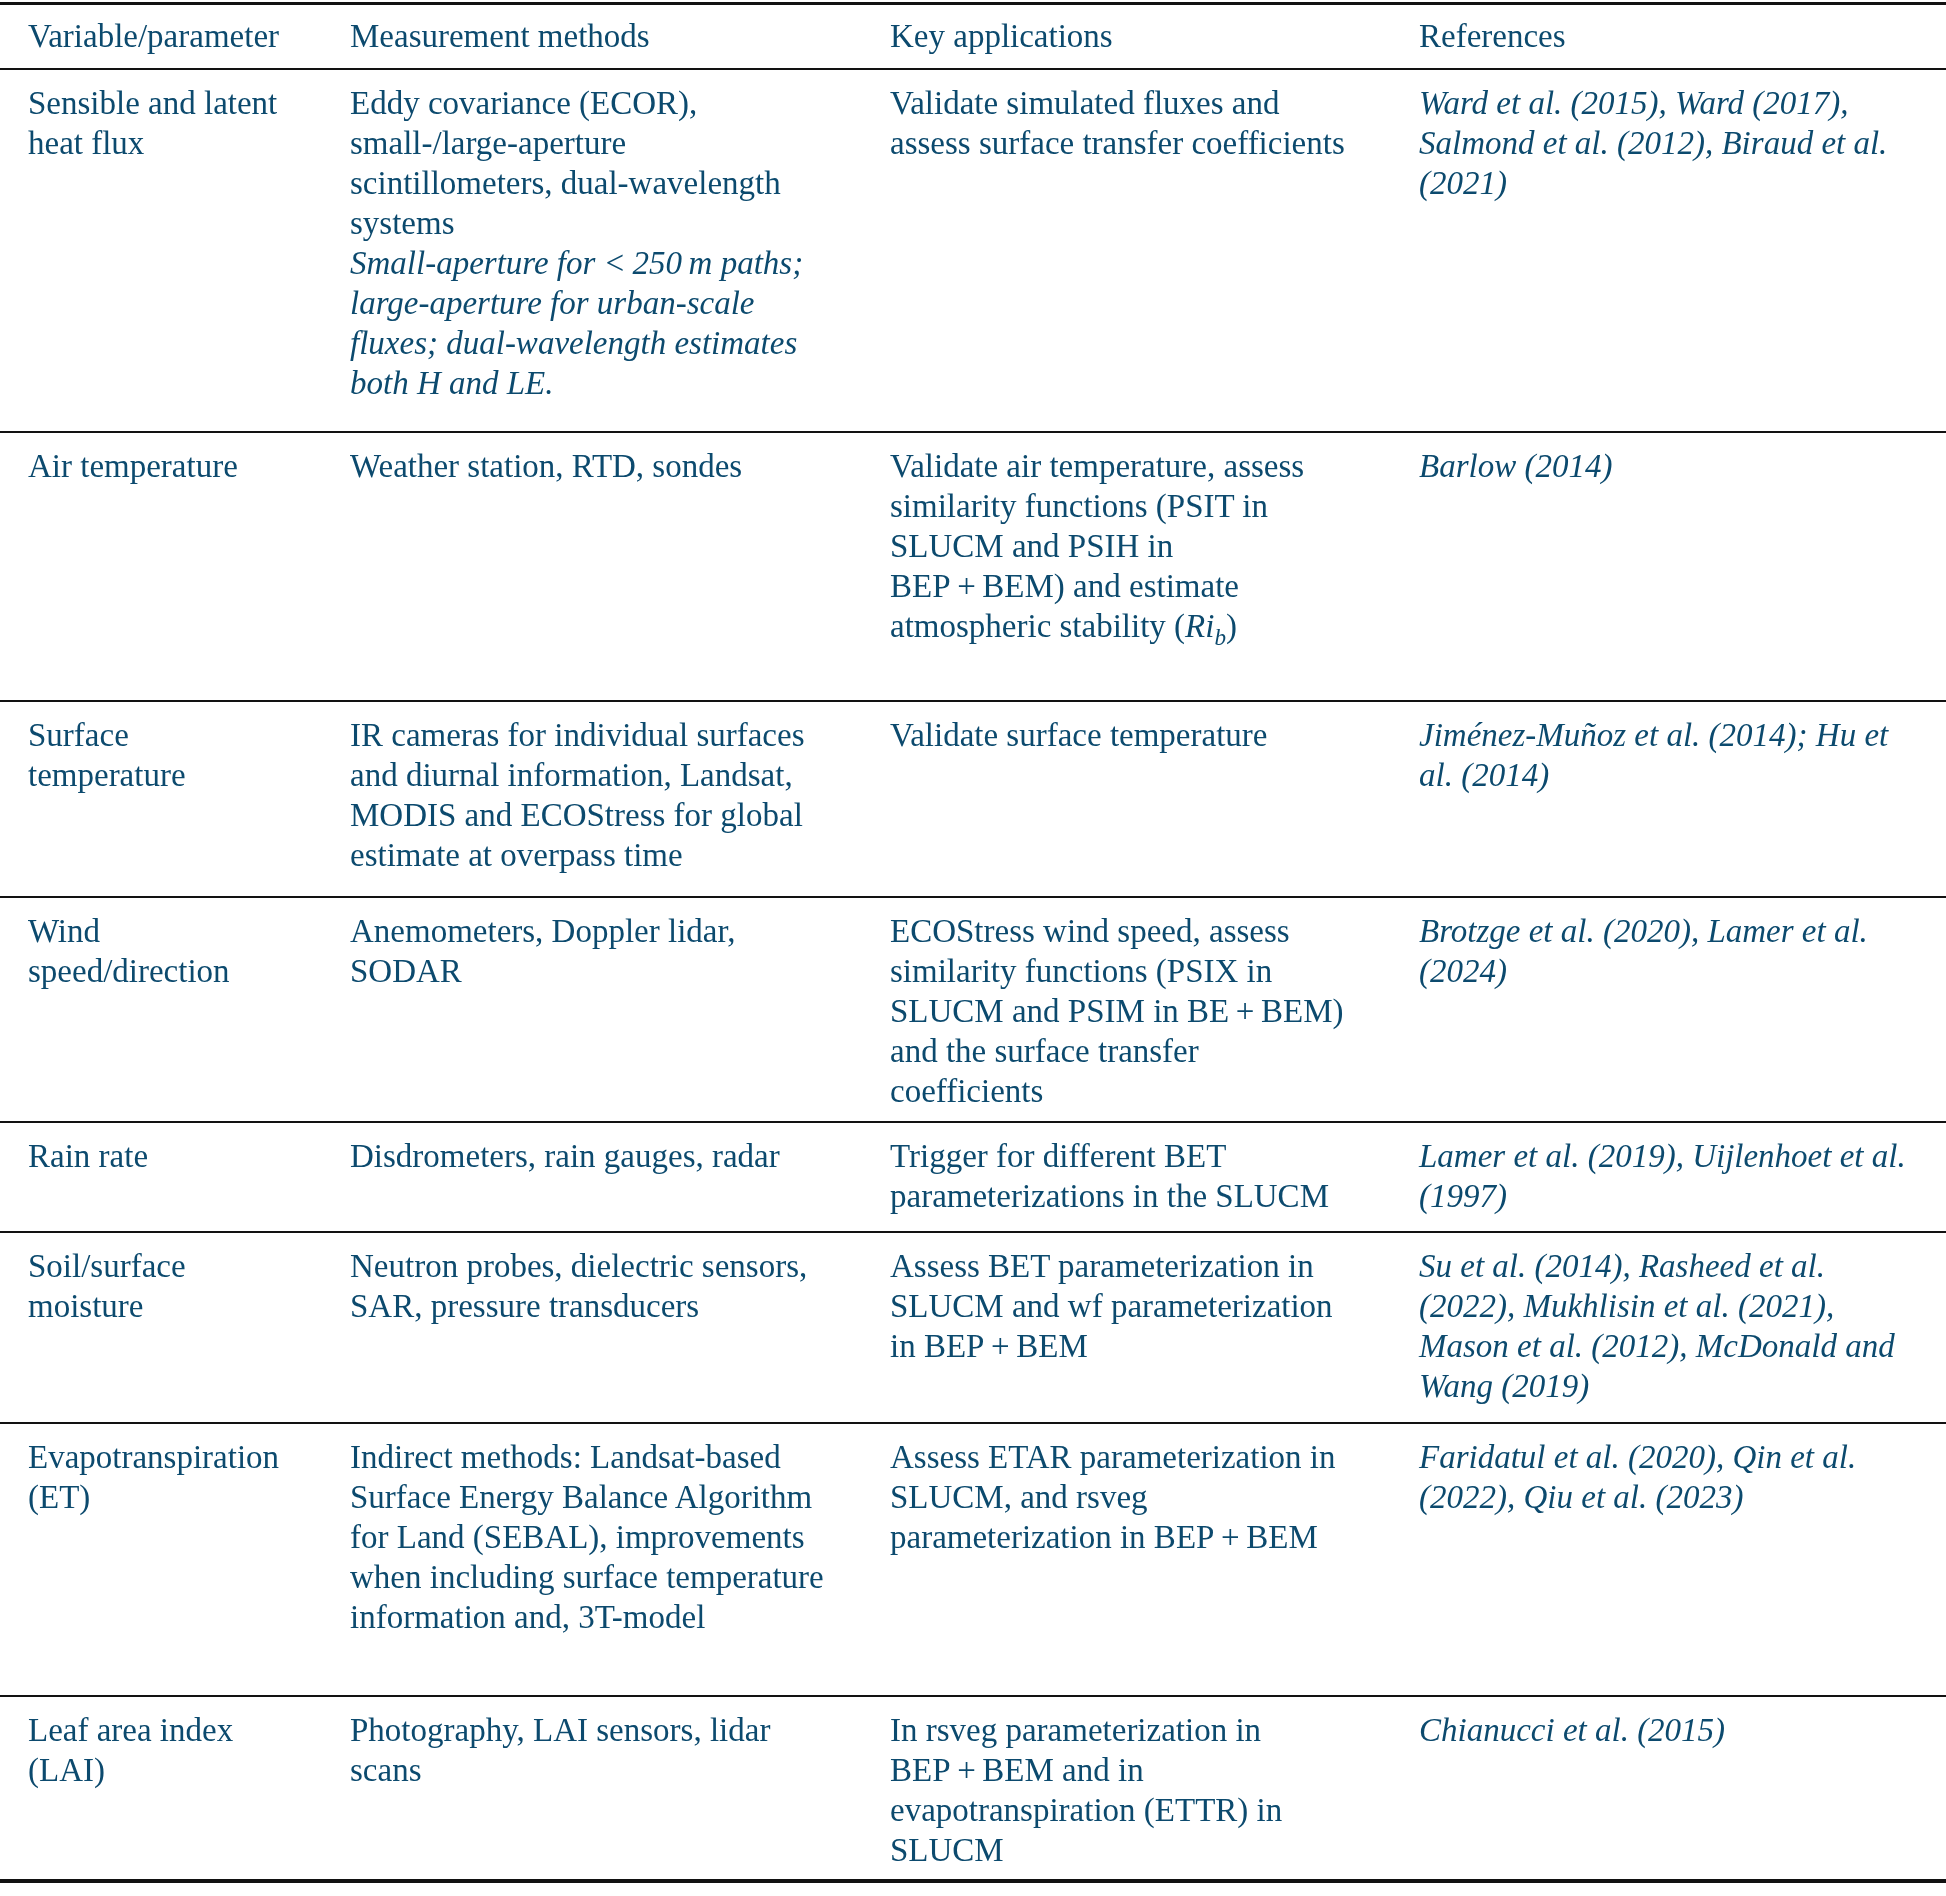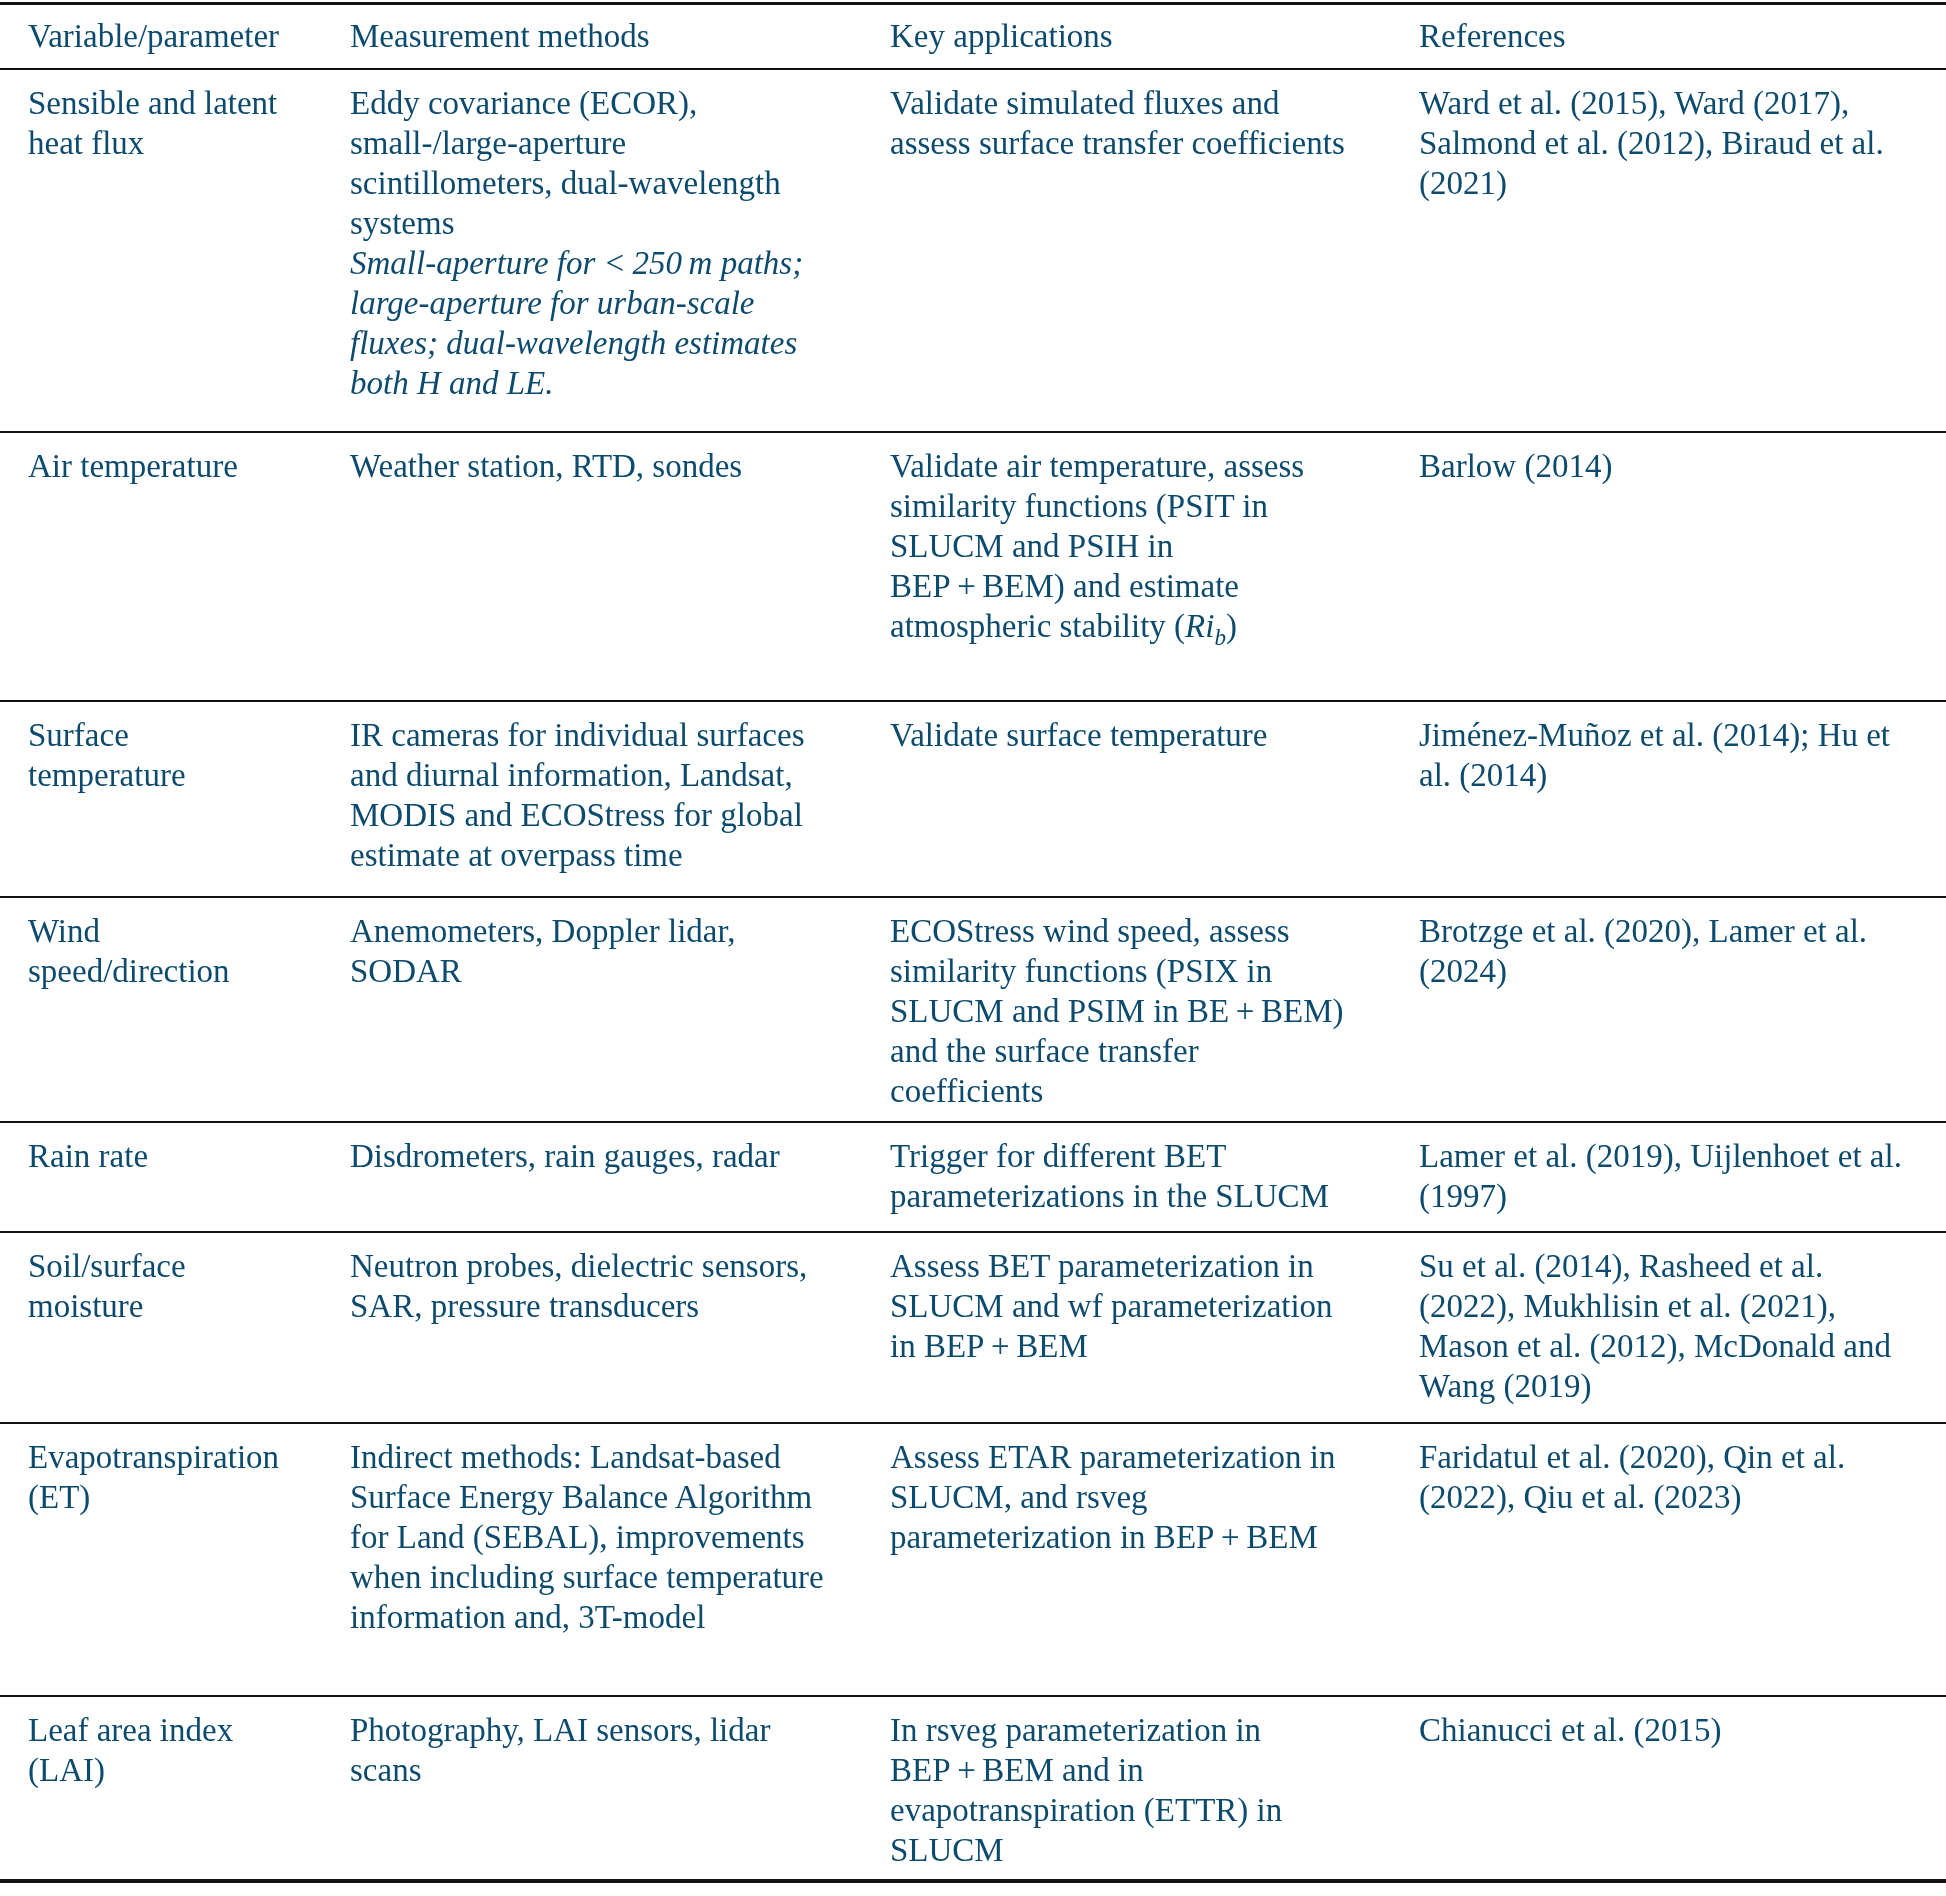--- a/index.html
+++ b/index.html
@@ -25,21 +25,21 @@
   }
   thead th.h1 { padding-left:28px; }
   tbody td {
     vertical-align:top; box-sizing:border-box;
     padding:13px 23.5px 9.4px 0;
     border-top:2.8px solid #121212;
   }
   tbody td.c1 { padding-left:28px; padding-right:58px; }
   tbody td.c2 { padding-right:56px; }
   tbody td.c3 { padding-right:71px; }
-  tbody td.c4 { padding-right:31px; }
+  tbody td.c4 { padding-right:31px;font-style:italic; }
   td p { margin:0; }
   p.it, i { font-style:italic; }
   sub.rb { font-size:70%; line-height:0; }
 </style>
 </head>
 <body>
 
 <div class="page">
   <table class="paper-table">
     <colgroup>

